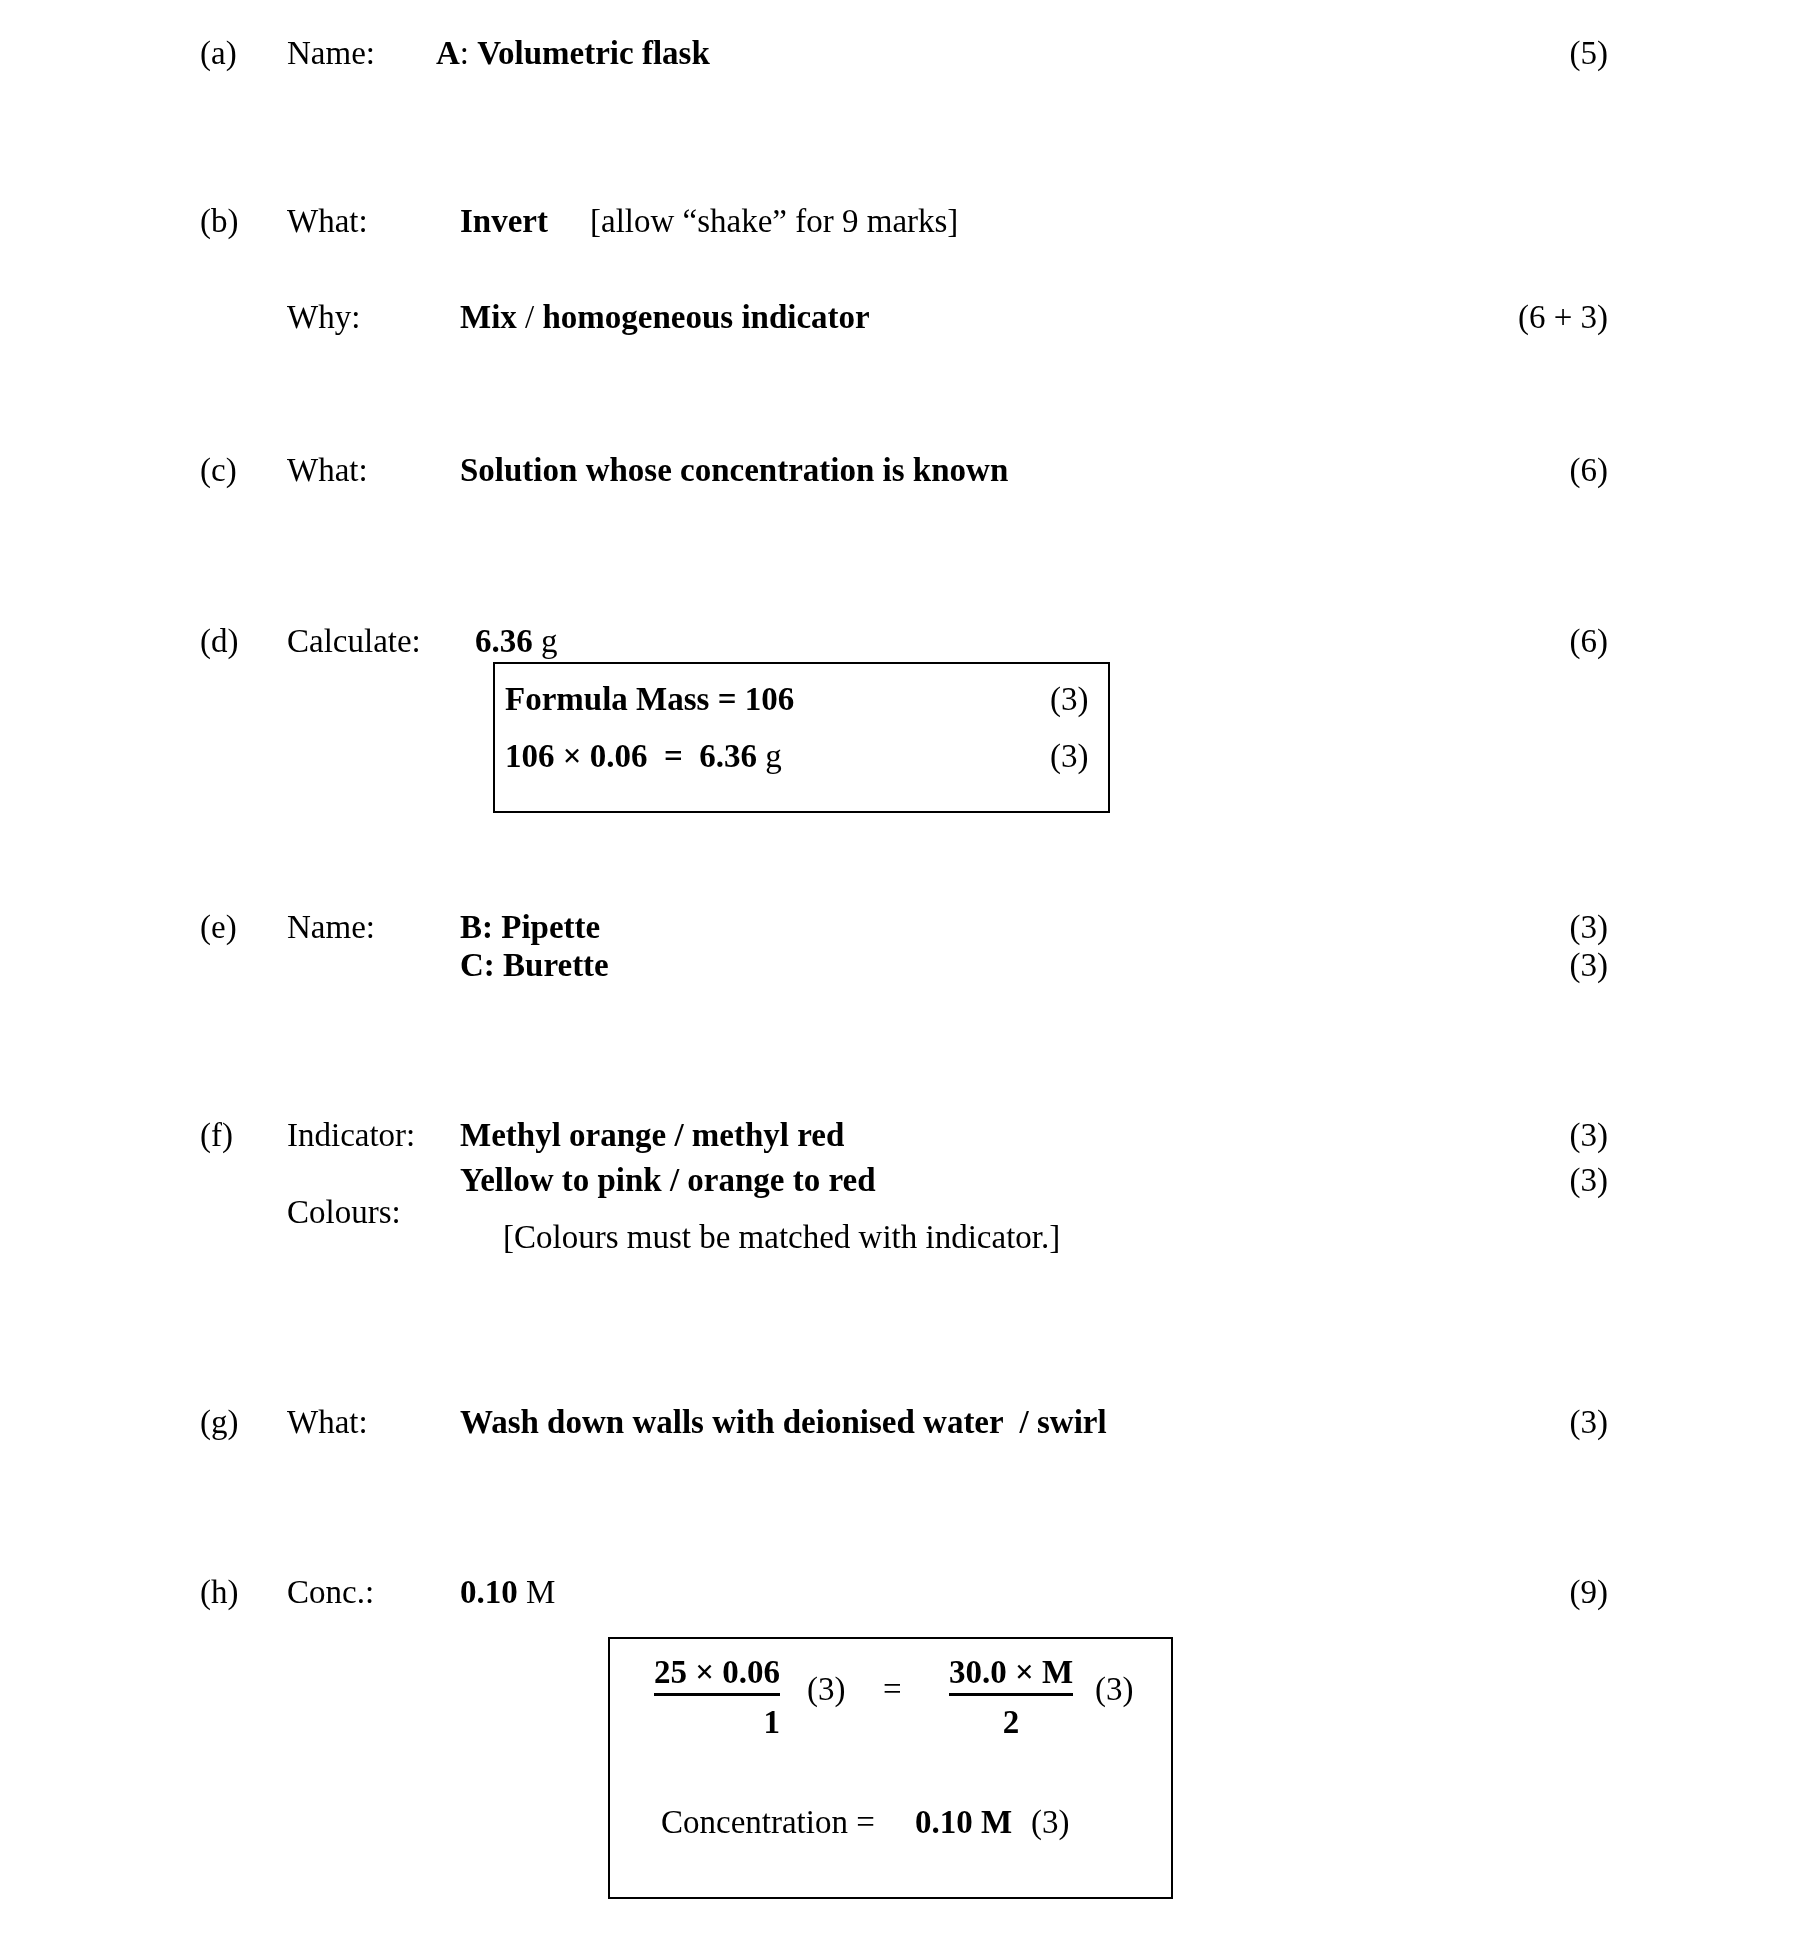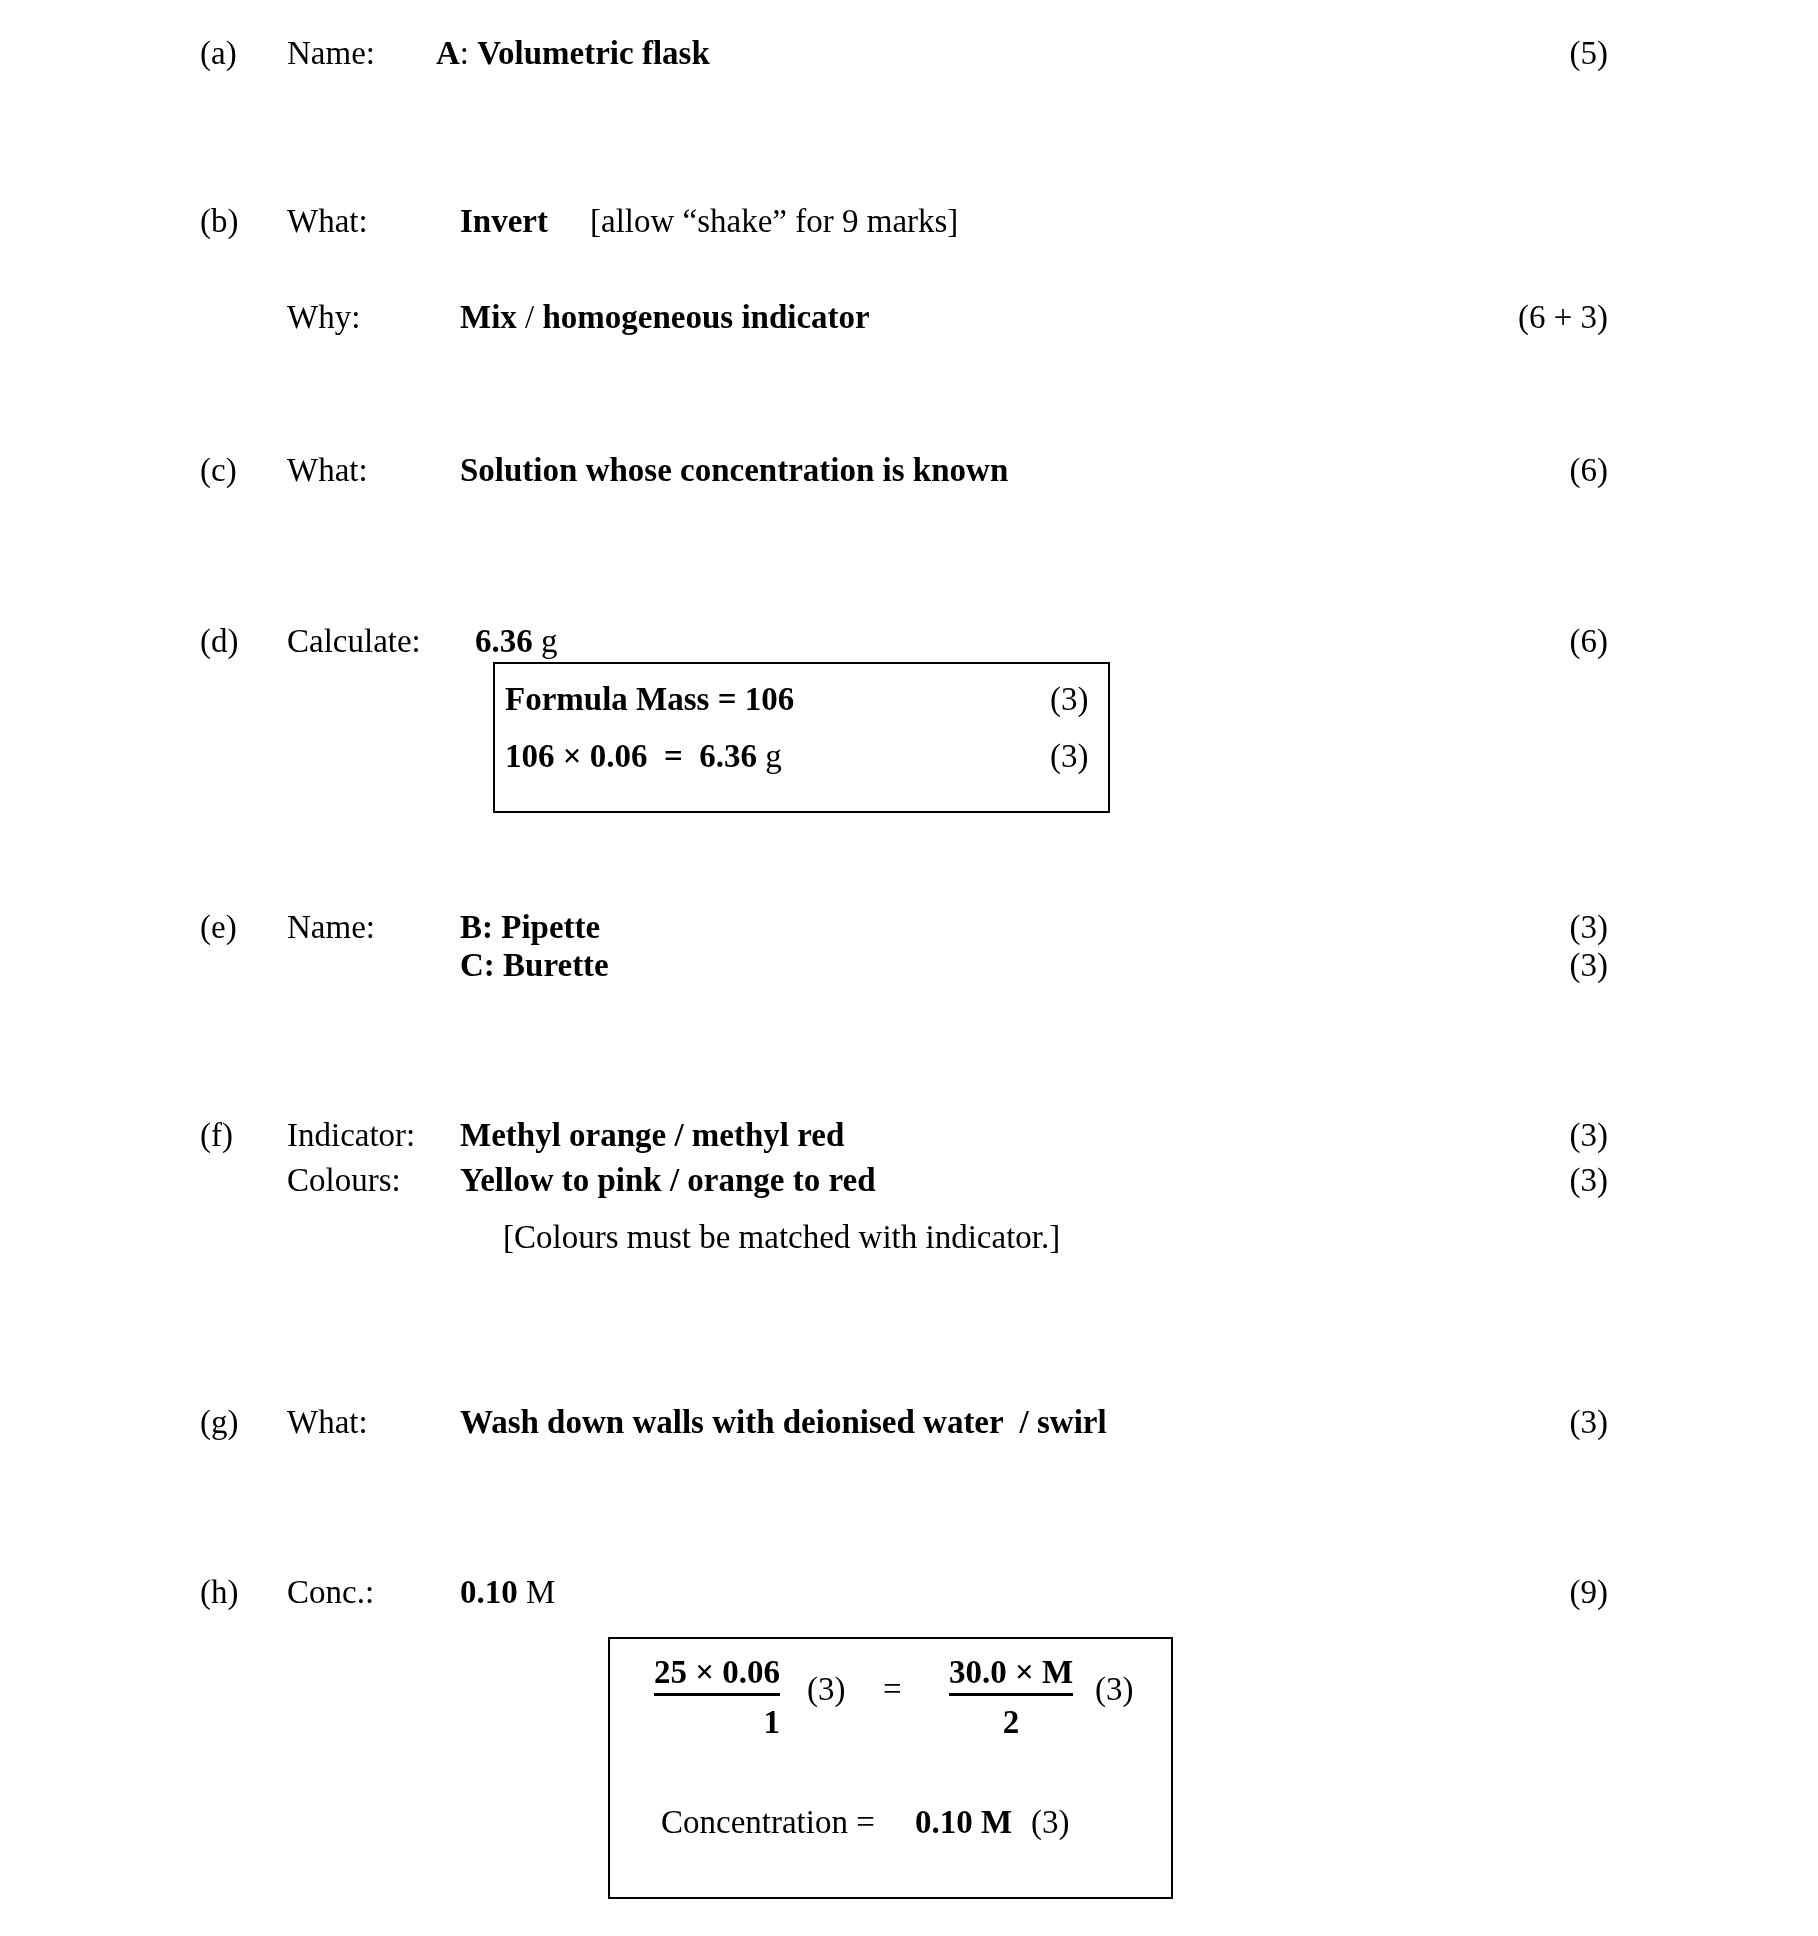--- a/index.html
+++ b/index.html
@@ -63,21 +63,21 @@
   <span class="t b" style="left:460px; top:949px;">C: Burette</span>
   <span class="mark" style="top:949px;">(3)</span>
 </div>
 
 <div>
   <span class="t" style="left:200px; top:1119px;">(f)</span>
   <span class="t" style="left:287px; top:1119px;">Indicator:</span>
   <span class="t b" style="left:460px; top:1119px;">Methyl orange / methyl red</span>
   <span class="mark" style="top:1119px;">(3)</span>
 
-  <span class="t" style="left:287px; top:1164px;">Colours:</span>
+  <span class="t" style="left:287px; top:1196px;">Colours:</span>
   <span class="t b" style="left:460px; top:1164px;">Yellow to pink / orange to red</span>
   <span class="mark" style="top:1164px;">(3)</span>
 
   <span class="t" style="left:503px; top:1221px;">[Colours must be matched with indicator.]</span>
 </div>
 
 <div>
   <span class="t" style="left:200px; top:1406px;">(g)</span>
   <span class="t" style="left:287px; top:1406px;">What:</span>
   <span class="t b" style="left:460px; top:1406px;">Wash down walls with deionised water  / swirl</span>

